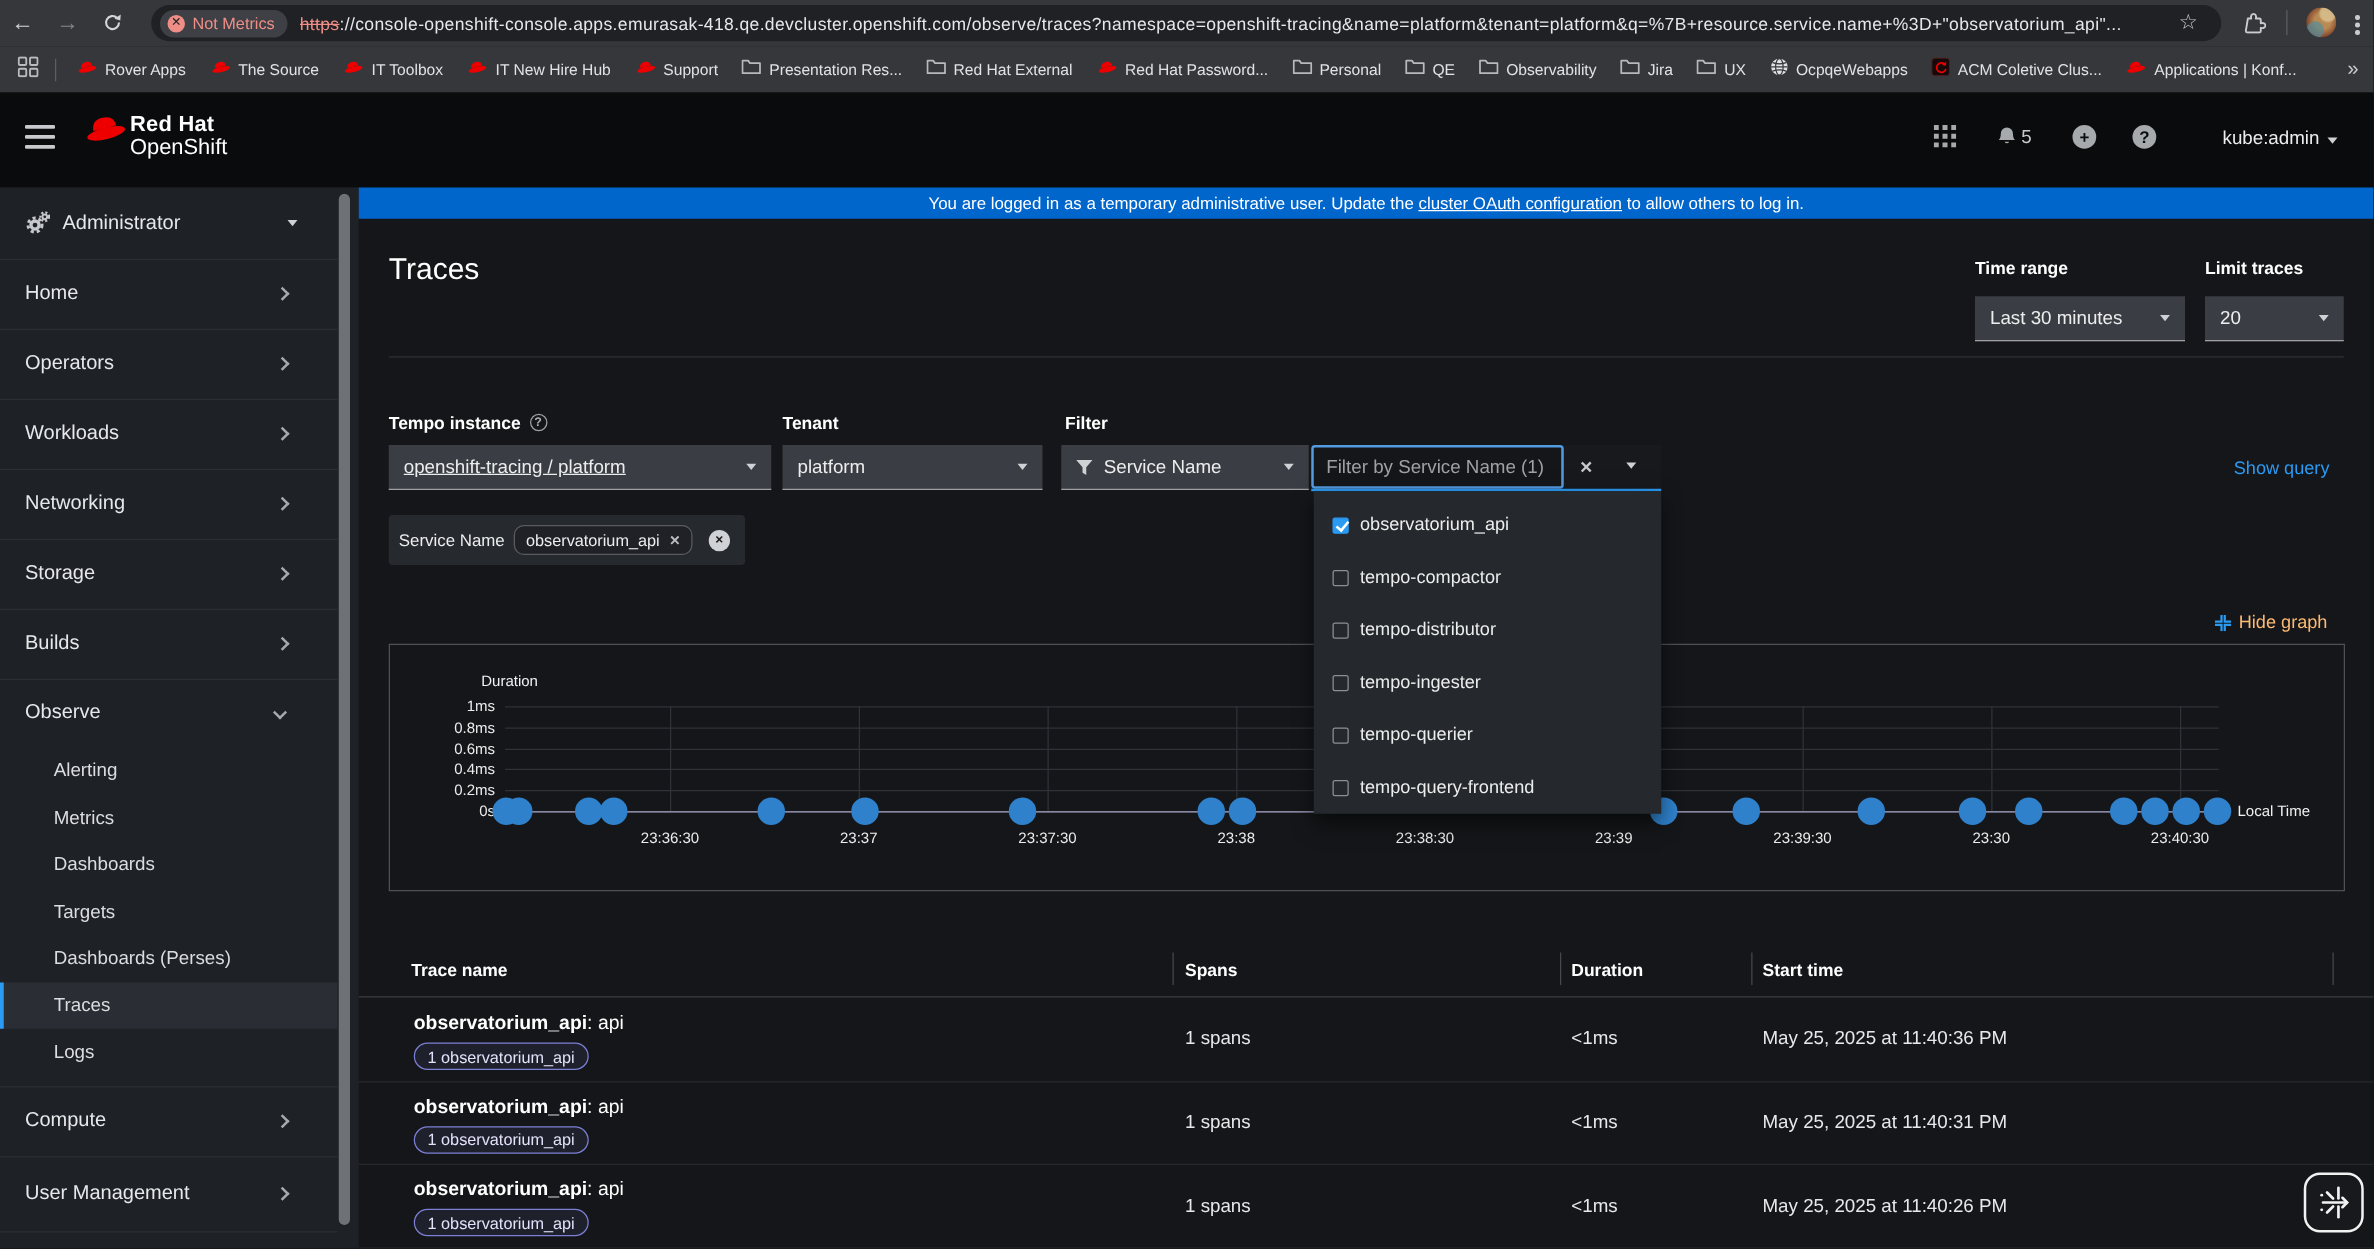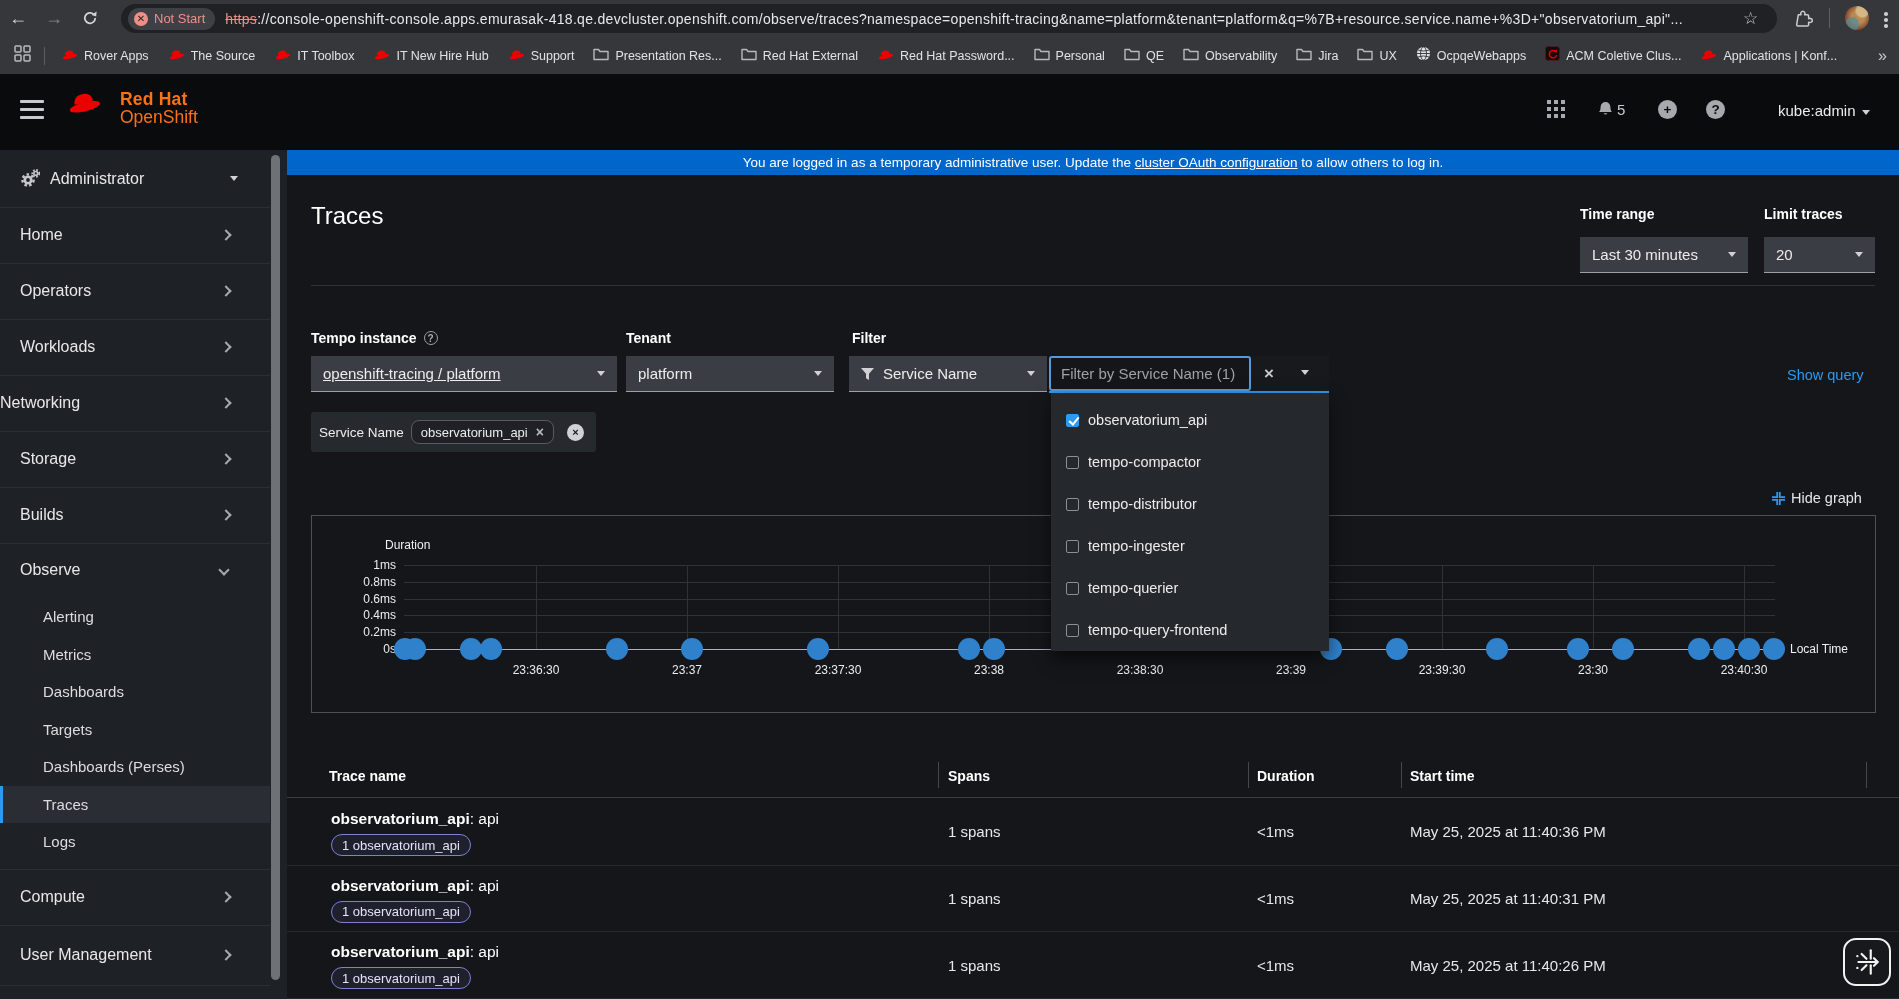--- a/index.html
+++ b/index.html
@@ -39,21 +39,21 @@
   .bm-item { display:flex; align-items:center; gap:6px; flex:none; }
   .bm-item .lbl { color:#e0e2e5; font-size:12.5px; white-space:nowrap; }
   #bm-overflow { margin:0 12px 0 8px; color:#c9cbce; font-size:16px; flex:none; }
 
   
   #masthead { position:absolute; left:0; top:74px; width:1899px; height:76px; background:#0a0b0d; }
   #hamburger { position:absolute; left:20px; top:26px; width:24px; height:21px; }
   #hamburger i { position:absolute; left:0; width:24px; height:3px; background:#c8cacd; border-radius:1px; }
   #hamburger i:nth-child(1){ top:0; } #hamburger i:nth-child(2){ top:8px; } #hamburger i:nth-child(3){ top:16px; }
   #brand { position:absolute; left:66px; top:15px; display:flex; align-items:flex-start; }
-  #brand-text { margin-left:18px; color:#f97316; }
+  #brand-text { margin-left:2px; color:#ffffff; }
   #brand-line1 { font-size:17.5px; font-weight:bold; letter-spacing:.2px; line-height:20px; }
   #brand-line2 { font-size:17.5px; font-weight:normal; line-height:17px; }
   .mh-ico { position:absolute; top:26px; color:#a7aaad; }
   #mh-bell-count { position:absolute; left:1617px; top:27px; color:#c7c9cc; font-size:15px; }
   .mh-circle { width:19px; height:19px; border-radius:50%; background:#a7aaad; color:#0a0b0d; font-weight:bold; font-size:13.5px; display:flex; align-items:center; justify-content:center; }
   #mh-user { position:absolute; left:1778px; top:28px; color:#eceded; font-size:15px; }
   #mh-user-caret { position:absolute; left:1862px; top:36px; }
 
   .caret-down { display:inline-block; width:0; height:0; border-left:4.5px solid transparent; border-right:4.5px solid transparent; border-top:5.5px solid #cfd1d4; }
 
@@ -100,21 +100,21 @@
 
   
   #chip-panel { position:absolute; left:311px; top:412px; width:285px; height:40px; background:#26292e; border-radius:3px; display:flex; align-items:center; padding-left:8px; }
   #chip-cat { color:#eceded; font-size:13.5px; margin-right:7px; }
   .chip { height:24px; border:1px solid #595b60; border-radius:8px; background:#1f2126; display:flex; align-items:center; padding:0 9px; }
   .chip .txt { color:#eceded; font-size:13px; }
   .chip .x { color:#b9bcc0; font-size:14px; margin-left:8px; font-weight:bold; }
   #chips-clear { margin-left:13px; width:17px; height:17px; border-radius:50%; background:#cfd1d4; color:#17191c; font-size:11px; font-weight:bold; display:flex; align-items:center; justify-content:center; }
 
   
-  #hide-graph { position:absolute; left:1772px; top:490px; display:flex; align-items:center; gap:6px; color:#e5e5e5; font-size:14.5px; }
+  #hide-graph { position:absolute; left:1772px; top:490px; display:flex; align-items:center; gap:6px; color:#fdba74; font-size:14.5px; }
   #chart-panel { position:absolute; left:311px; top:515px; width:1565px; height:198px; border:1px solid #4d5055; }
   #duration-label { position:absolute; left:385px; top:538px; color:#f0f1f2; font-size:12px; }
   #localtime-label { position:absolute; left:1790px; top:642px; color:#f0f1f2; font-size:12px; }
   .ytick { position:absolute; width:46px; text-align:right; color:#eceded; font-size:12px; }
   .xtick { position:absolute; color:#eceded; font-size:12px; transform:translateX(-50%); }
   .hgrid { position:absolute; height:1px; background:#2f3237; }
   .vgrid { position:absolute; width:1px; background:#2f3237; }
   #axis-line { position:absolute; left:404px; top:648.5px; width:1371px; height:1px; background:#aeaccf; }
   .dot { position:absolute; width:22px; height:22px; border-radius:50%; background:#2f81cc; }
 
@@ -149,21 +149,21 @@
     <div id="fwd-btn" class="nav-ico">→</div>
     <div id="reload-btn" class="nav-ico">
       <svg width="16" height="16" viewBox="0 0 16 16">
           <path d="M13.2 8a5.2 5.2 0 1 1-1.6-3.7" fill="none" stroke="#d3d5d7" stroke-width="1.7"></path>
           <path d="M14.6 1.6 L14.2 6.4 L9.6 4.9 Z" fill="#d3d5d7"></path>
         </svg>
     </div>
     <div id="url-pill">
       <div id="ns-chip">
         <span id="ns-ico">✕</span>
-        <span class="t">Not Start</span>
+        <span class="t">Not Metrics</span>
       </div>
       <div id="url-text"><span class="scheme">https</span><span>://console-openshift-console.apps.emurasak-418.qe.devcluster.openshift.com/observe/traces?namespace=openshift-tracing&amp;name=platform&amp;tenant=platform&amp;q=%7B+resource.service.name+%3D+"observatorium_api"...</span></div>
       <div id="star-btn">☆</div>
     </div>
     <div id="ext-btn">
       <svg width="19" height="19" viewBox="0 0 20 20">
           <path d="M4.5 7.2 h2.9 c-.8-2.1.4-3.9 1.9-3.9 s2.7 1.8 1.9 3.9 h2.9 a1.3 1.3 0 0 1 1.3 1.3 v2.7 c2.1-.8 3.9.4 3.9 1.9 s-1.8 2.7-3.9 1.9 v2.7 a1.3 1.3 0 0 1-1.3 1.3 h-10 a1.3 1.3 0 0 1-1.3-1.3 Z" fill="none" stroke="#c9cbce" stroke-width="1.6" stroke-linejoin="round"></path>
         </svg>
     </div>
     <div id="tb-sep"></div>
@@ -391,21 +391,21 @@
           <span class="chev"></span>
         </div>
         <div class="nav-row" style="top: 112.5px; height: 56.5px; padding-left: 20px;">
           <span class="lbl">Operators</span>
           <span class="chev"></span>
         </div>
         <div class="nav-row" style="top: 169px; height: 56px; padding-left: 20px;">
           <span class="lbl">Workloads</span>
           <span class="chev"></span>
         </div>
-        <div class="nav-row" style="top: 225px; height: 56px; ">
+        <div class="nav-row" style="top: 225px; height: 56px; padding-left: 20px;">
           <span class="lbl">Networking</span>
           <span class="chev"></span>
         </div>
         <div class="nav-row" style="top: 281px; height: 56px; padding-left: 20px;">
           <span class="lbl">Storage</span>
           <span class="chev"></span>
         </div>
         <div class="nav-row" style="top: 337px; height: 55.5px; padding-left: 20px; align-items: center;">
           <span class="lbl">Builds</span>
           <span class="chev"></span>

